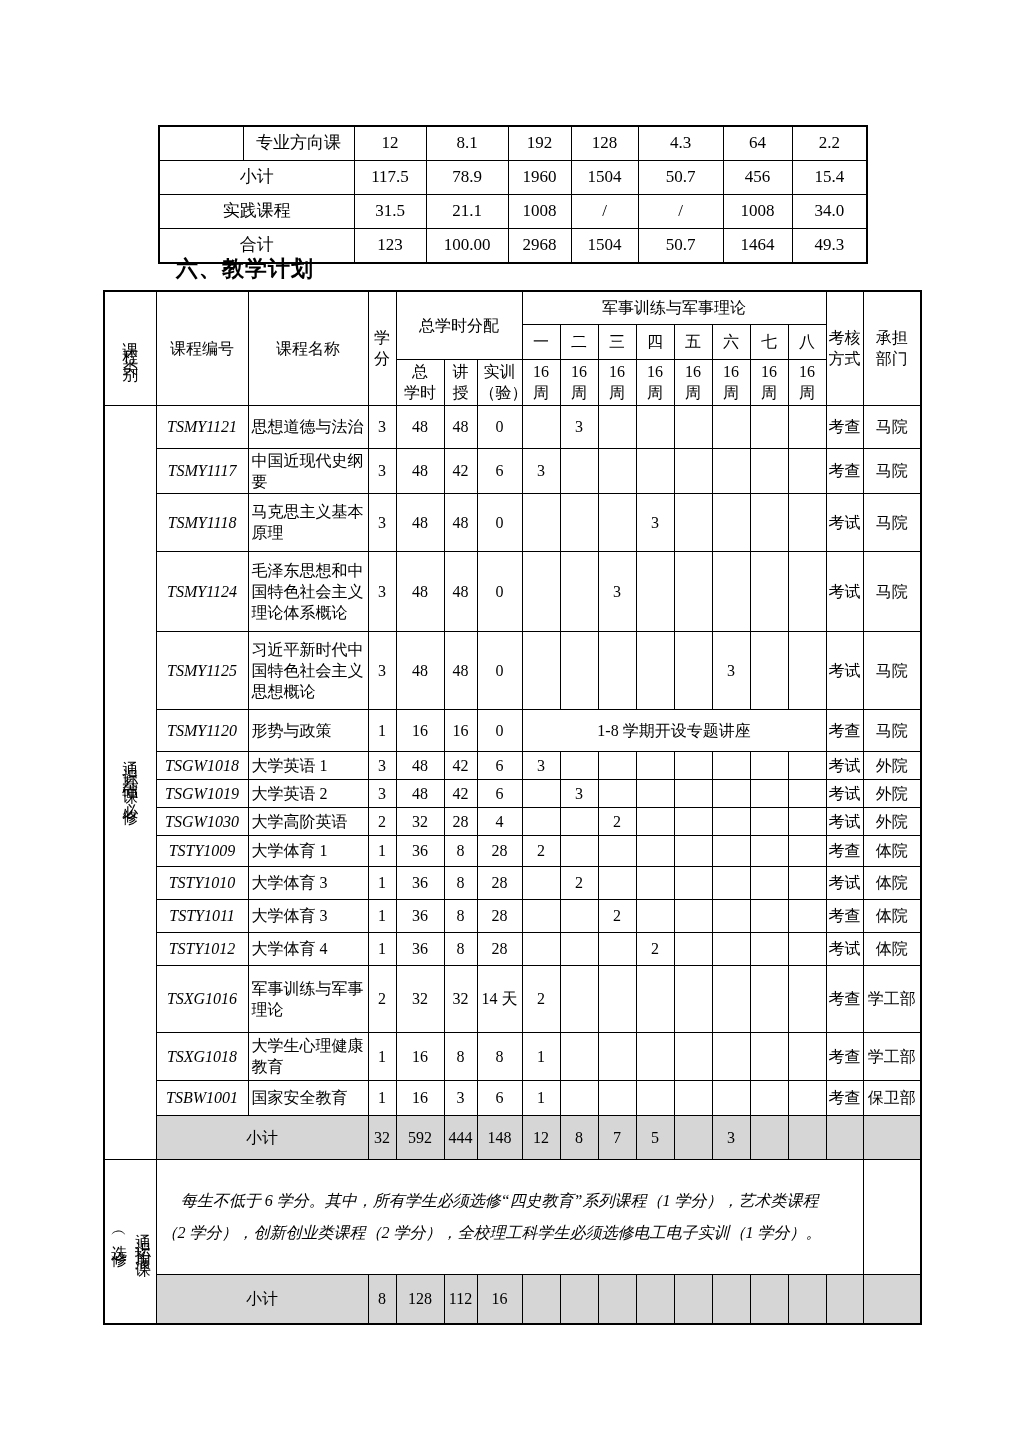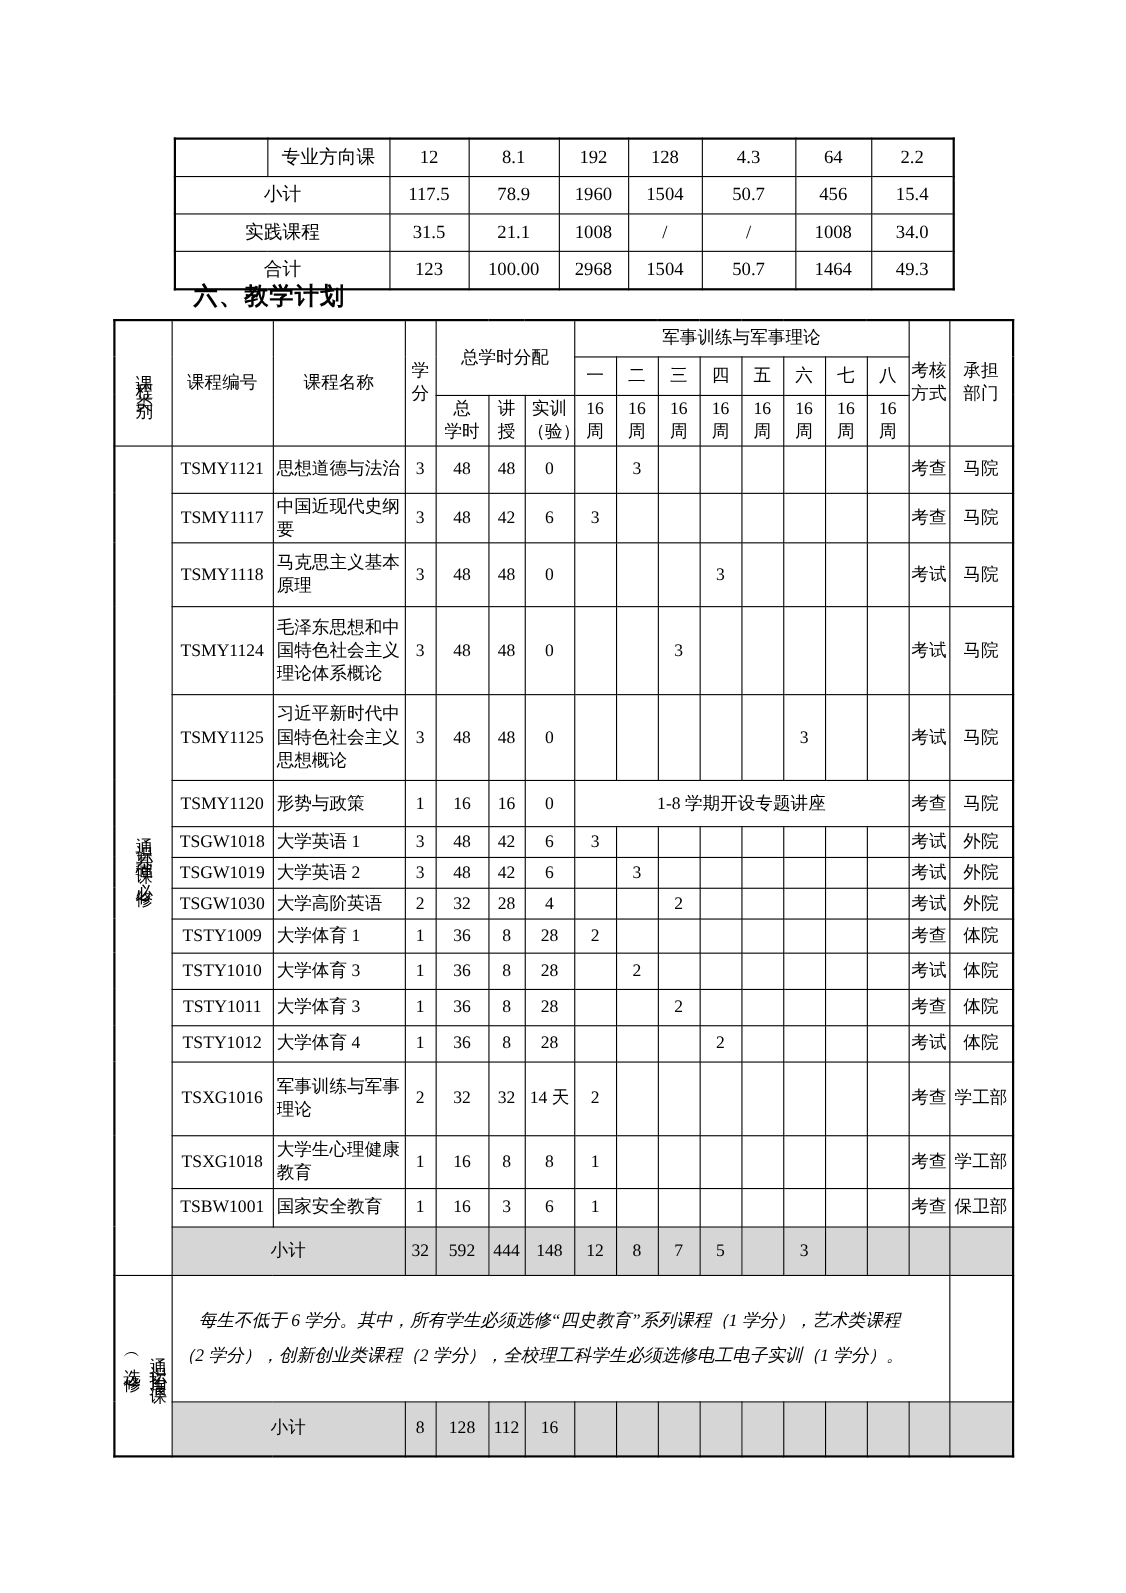--- a/index.html
+++ b/index.html
@@ -20,21 +20,21 @@
 
   
   .heading { position:absolute; left:176px; top:254px; margin:0; font-size:22px;
              font-weight:bold; letter-spacing:1px; line-height:30px;
              font-family:"Liberation Sans","DejaVu Sans",sans-serif; }
 
   
   .plan { position:absolute; left:103px; top:290px; width:817px; font-size:16px;
           border:2px solid var(--grid); }
   .plan .name-cell { text-align:left; padding-left:3px; }
-  .plan .code-cell { letter-spacing:0; }
+  .plan .code-cell { letter-spacing:0;font-style:italic; }
   .vert { writing-mode:vertical-rl; display:inline-block; letter-spacing:7px;
           line-height:1.5; white-space:nowrap; }
   .vert-tight { letter-spacing:8px; }
   .gray-row td { background:var(--subtotal-bg); }
   .note-cell { text-align:left; padding:0 12px 0 5px; text-indent:1.2em; line-height:2.0;font-style:italic; }
   .cat-cell { background:#fff; }
 </style>
 </head>
 <body>
 

